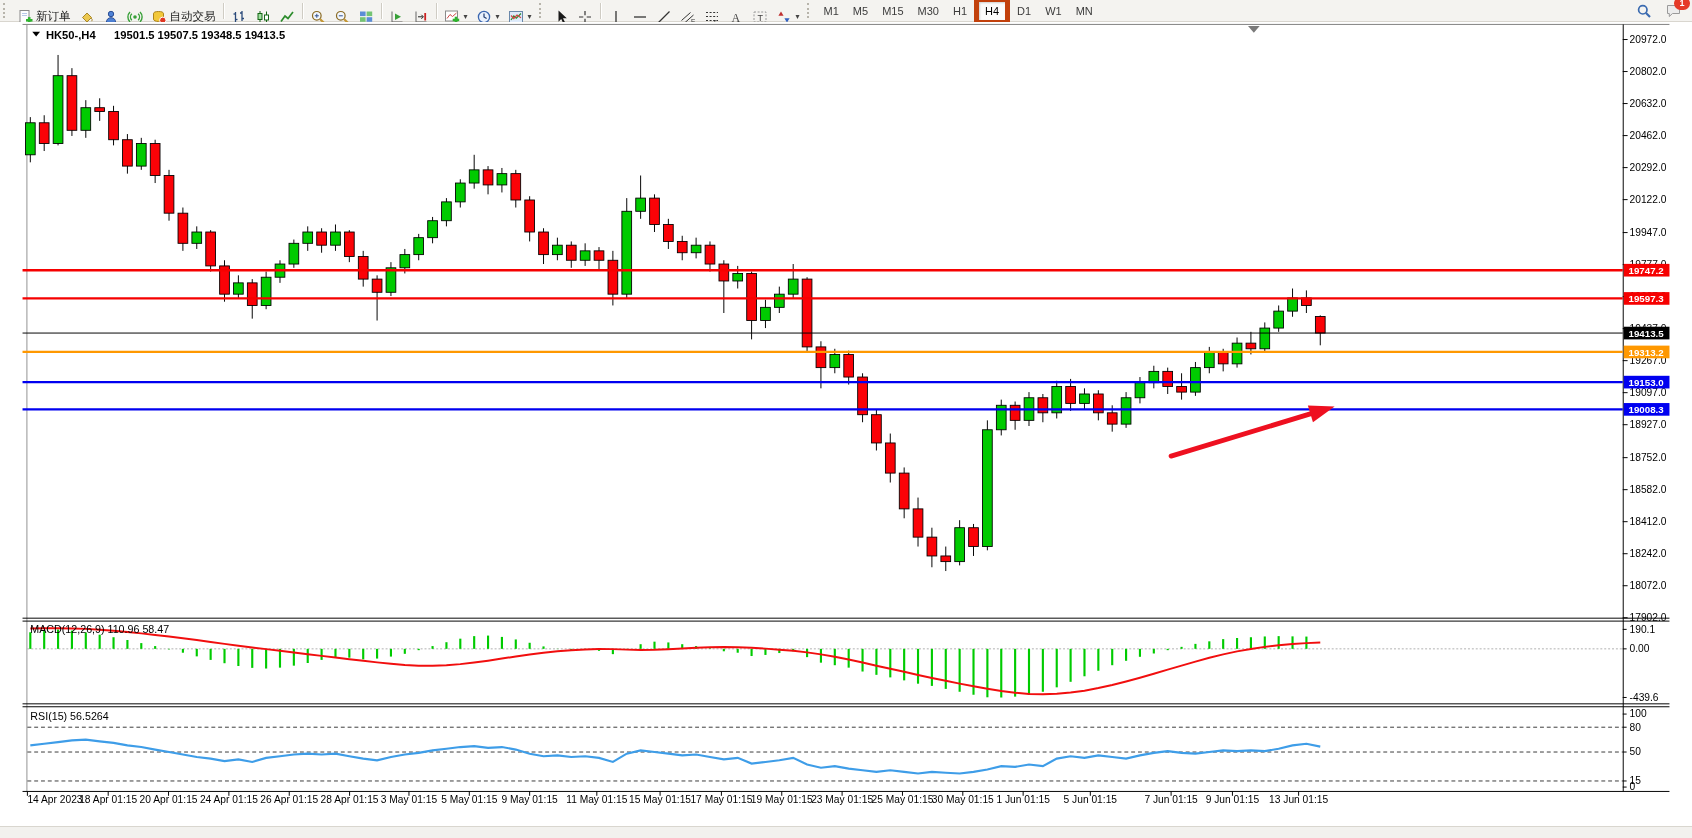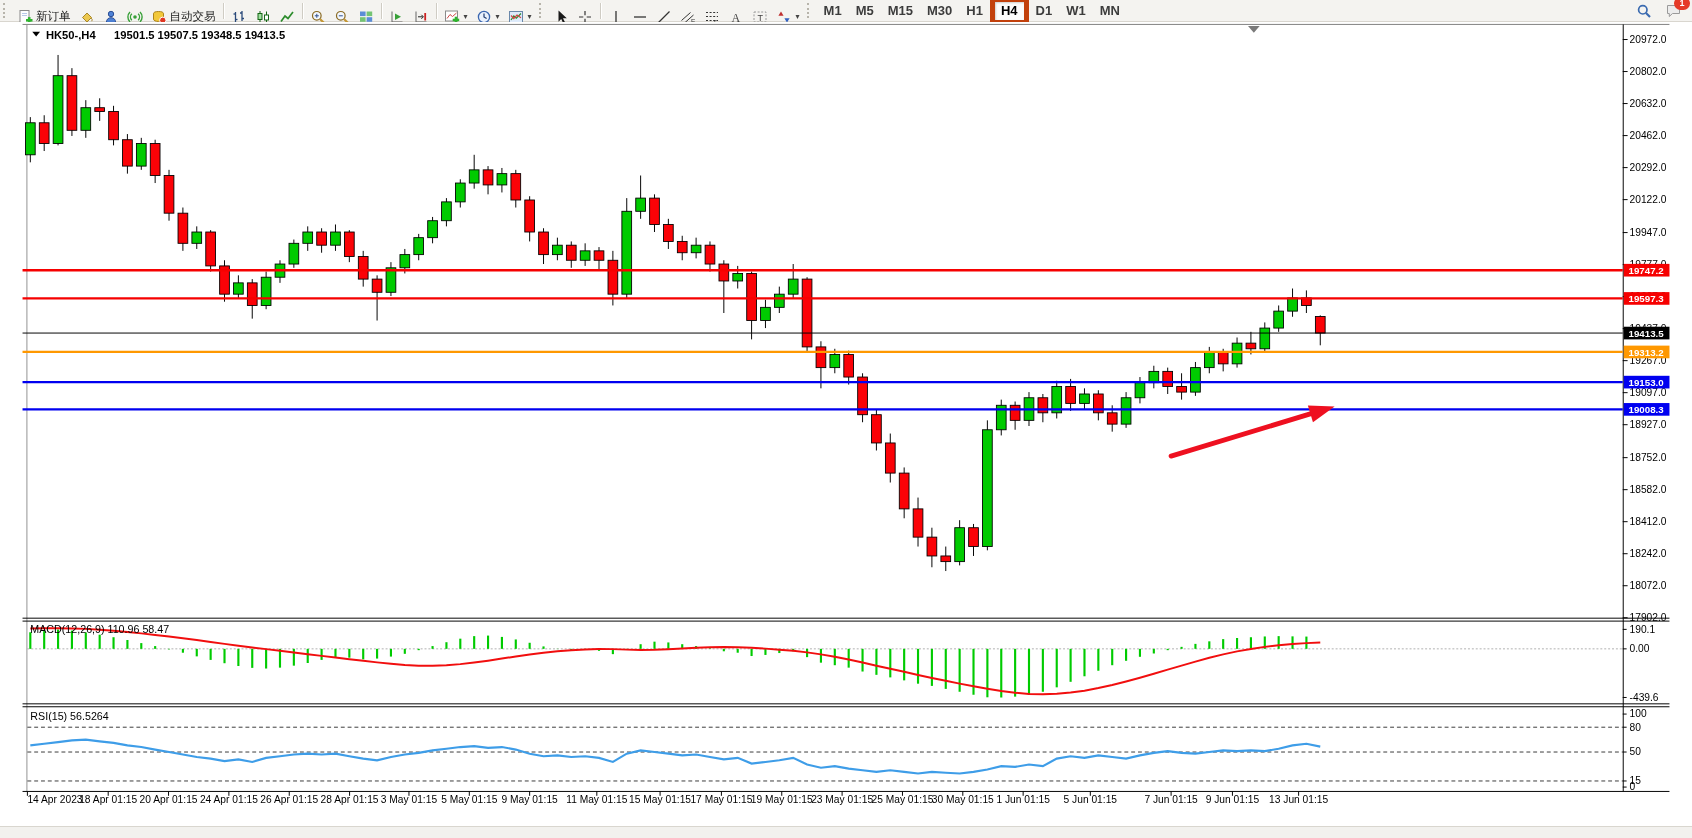--- a/index.html
+++ b/index.html
@@ -6,21 +6,21 @@
   #app{position:relative;width:1692px;height:838px;background:#fff;overflow:hidden;}
   
   #toolbar{position:absolute;top:0;left:0;width:1692px;height:22px;background:#f4f3f0;
            border-bottom:1px solid #d9d6cf;display:flex;align-items:center;padding:0;box-sizing:border-box;}
   .grip{width:4px;height:15px;border-left:2px dotted #b7b4ab;margin:0 4px 0 3px;}
   .tb-sep{width:1px;height:16px;background:#cfccc4;box-shadow:1px 0 0 #ffffff;margin:0 3px;}
   .tb-btn{height:20px;display:flex;align-items:center;gap:3px;padding:0 3px;font-size:11.5px;color:#1a1a1a;
           border:1px solid transparent;cursor:default;white-space:nowrap;margin-top:12px;}
   .tb-btn svg{display:block;}
   .caret{font-size:8px;color:#444;margin-left:1px;}
-  .tf-btn{height:18px;line-height:18px;padding:0 6px;font-size:13px;color:#3c3c3c;border:1px solid transparent;font-weight:bold;}
+  .tf-btn{height:18px;line-height:18px;padding:0 6px;font-size:11px;color:#3c3c3c;border:1px solid transparent;}
   .tf-btn.active{border:5px solid #c2410c;background:#fcfcfb;box-shadow:inset 1px 1px 2px rgba(0,0,0,0.18);color:#000;}
   #right-icons{margin-left:auto;display:flex;align-items:center;gap:14px;padding-right:10px;}
   .icon-wrap{position:relative;display:flex;align-items:center;}
   .badge{position:absolute;top:-6px;right:-8px;background:#e53a28;color:#fff;font-size:9px;font-weight:bold;
          border-radius:8px;min-width:8px;height:13px;line-height:13px;padding:0 4px;text-align:center;}
   
   #chart-region{position:absolute;top:22px;left:0;width:1692px;height:804px;background:#fff;}
   #chart-svg{position:absolute;top:0;left:0;}
   #chart-svg text{font-family:"Liberation Sans","DejaVu Sans",sans-serif;}
   .axis-label{font-size:10.5px;fill:#000;}

